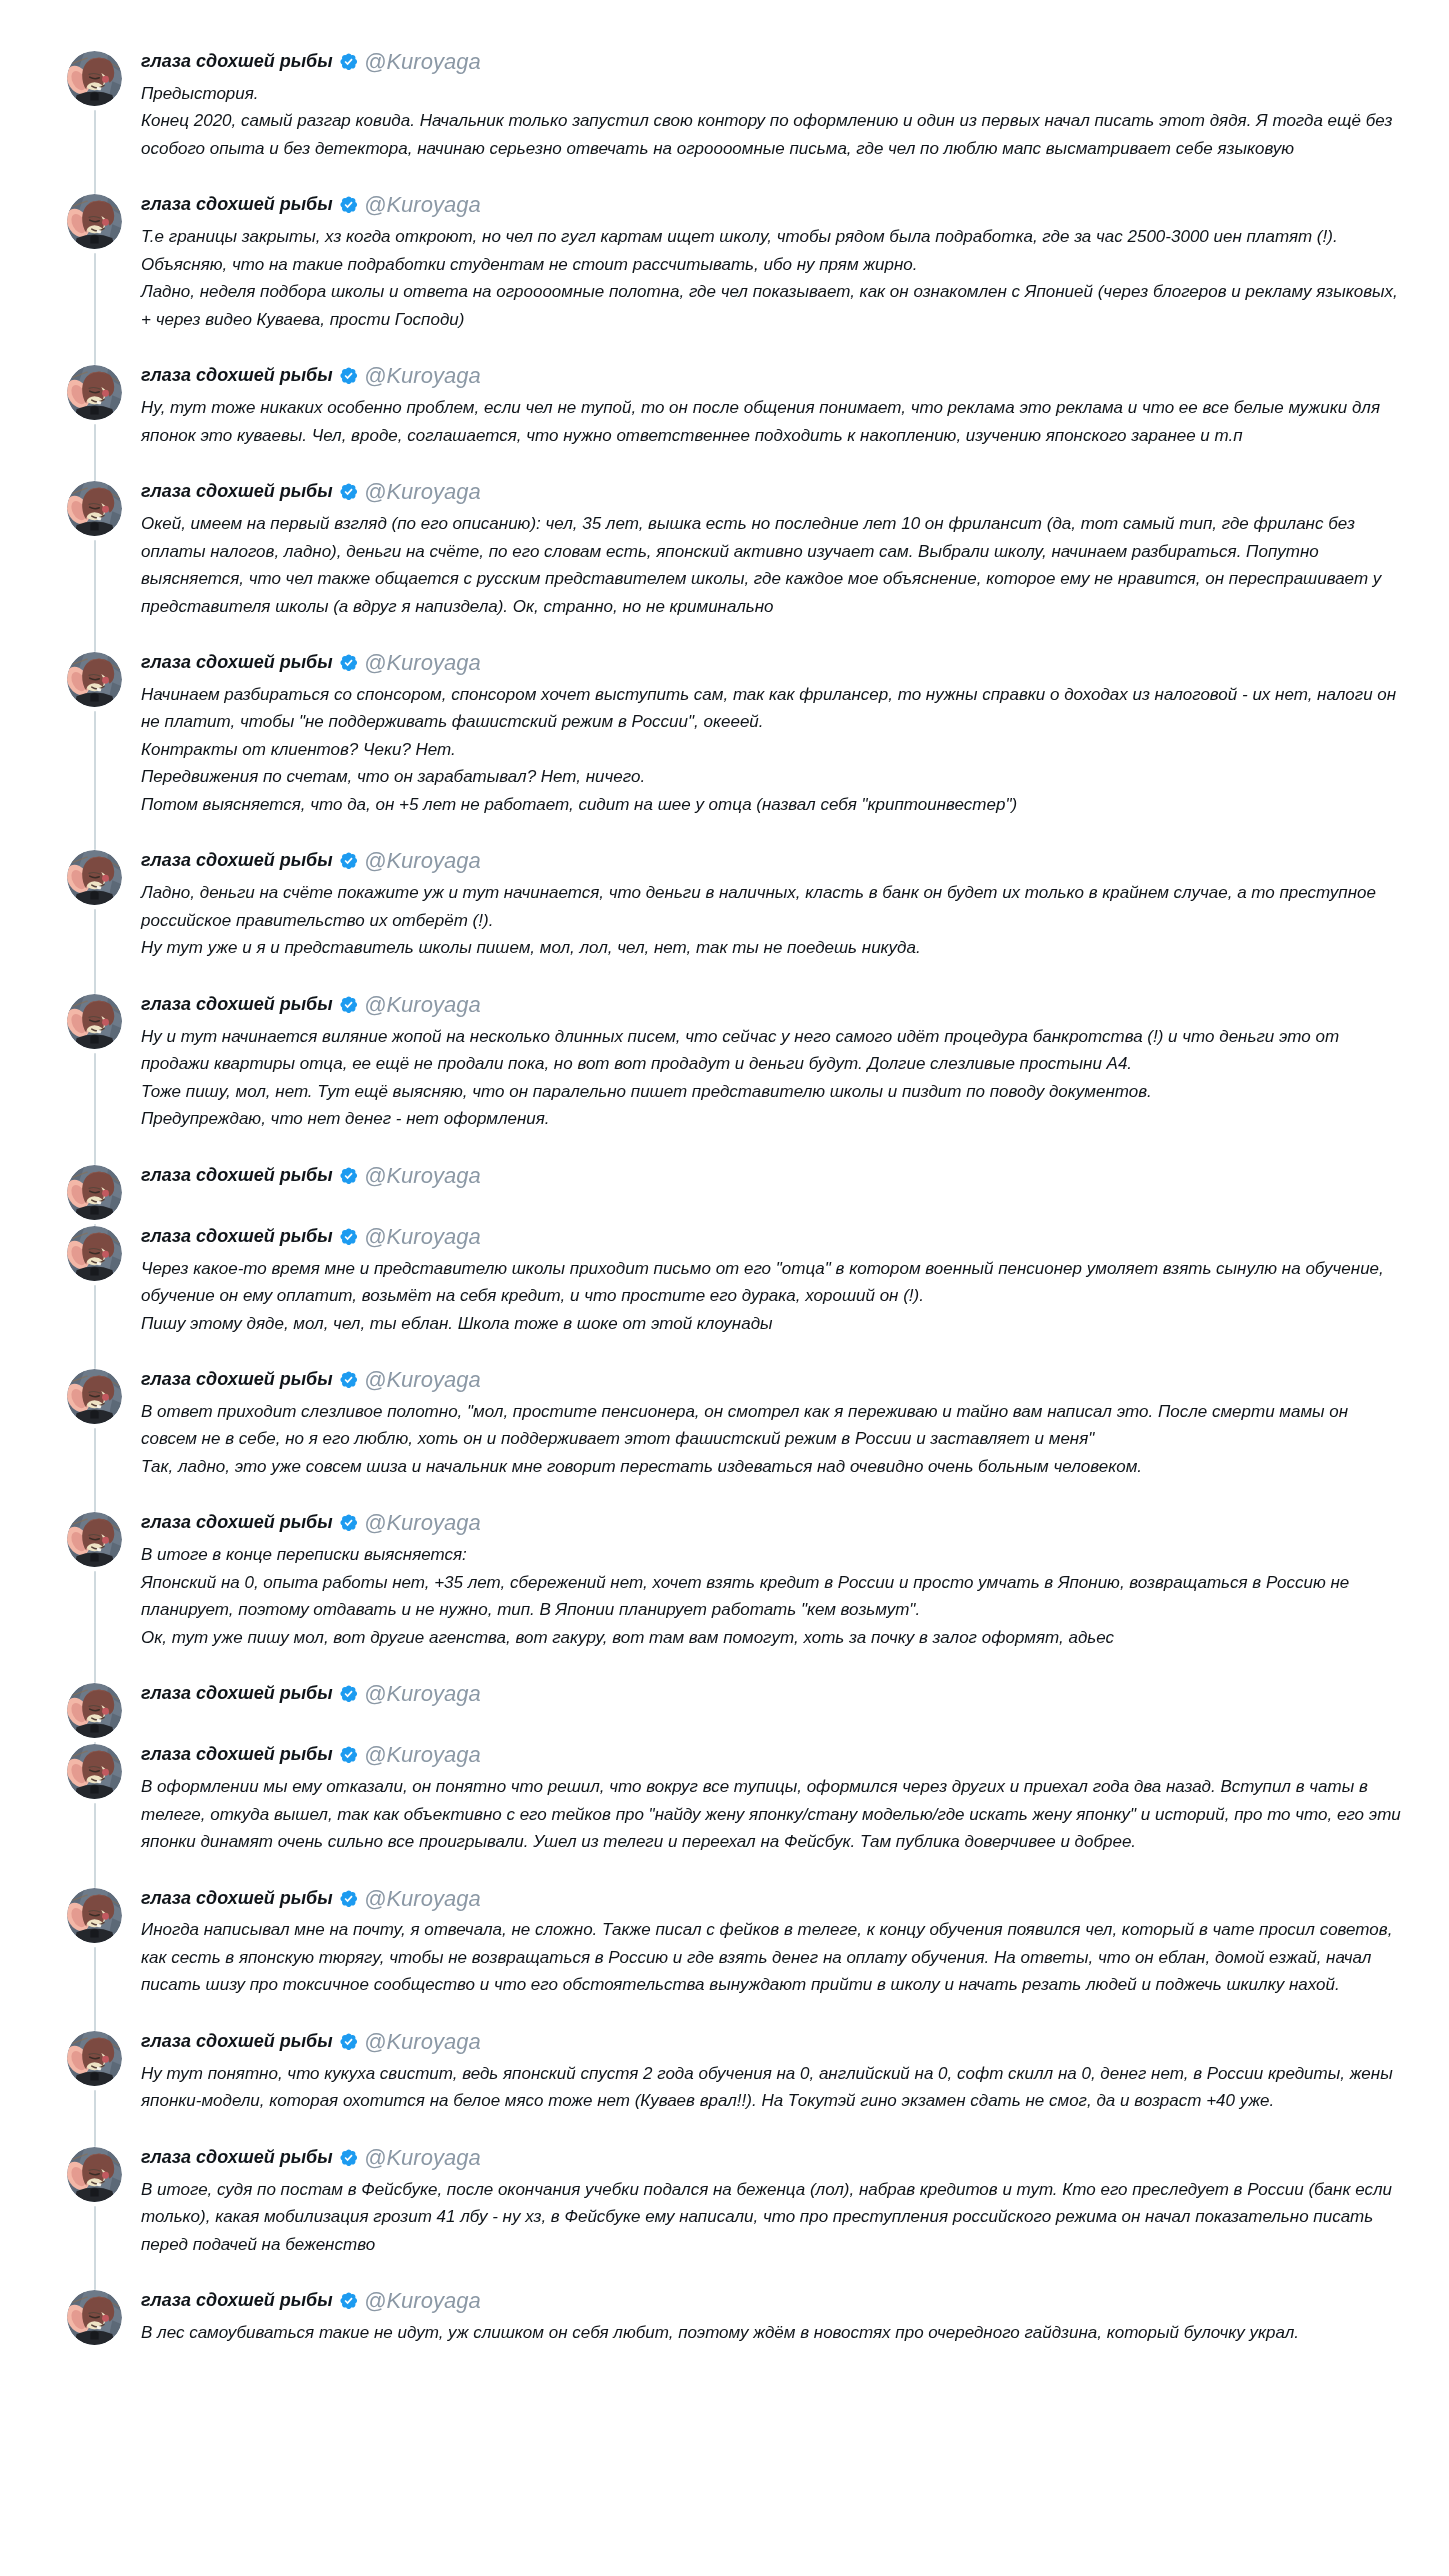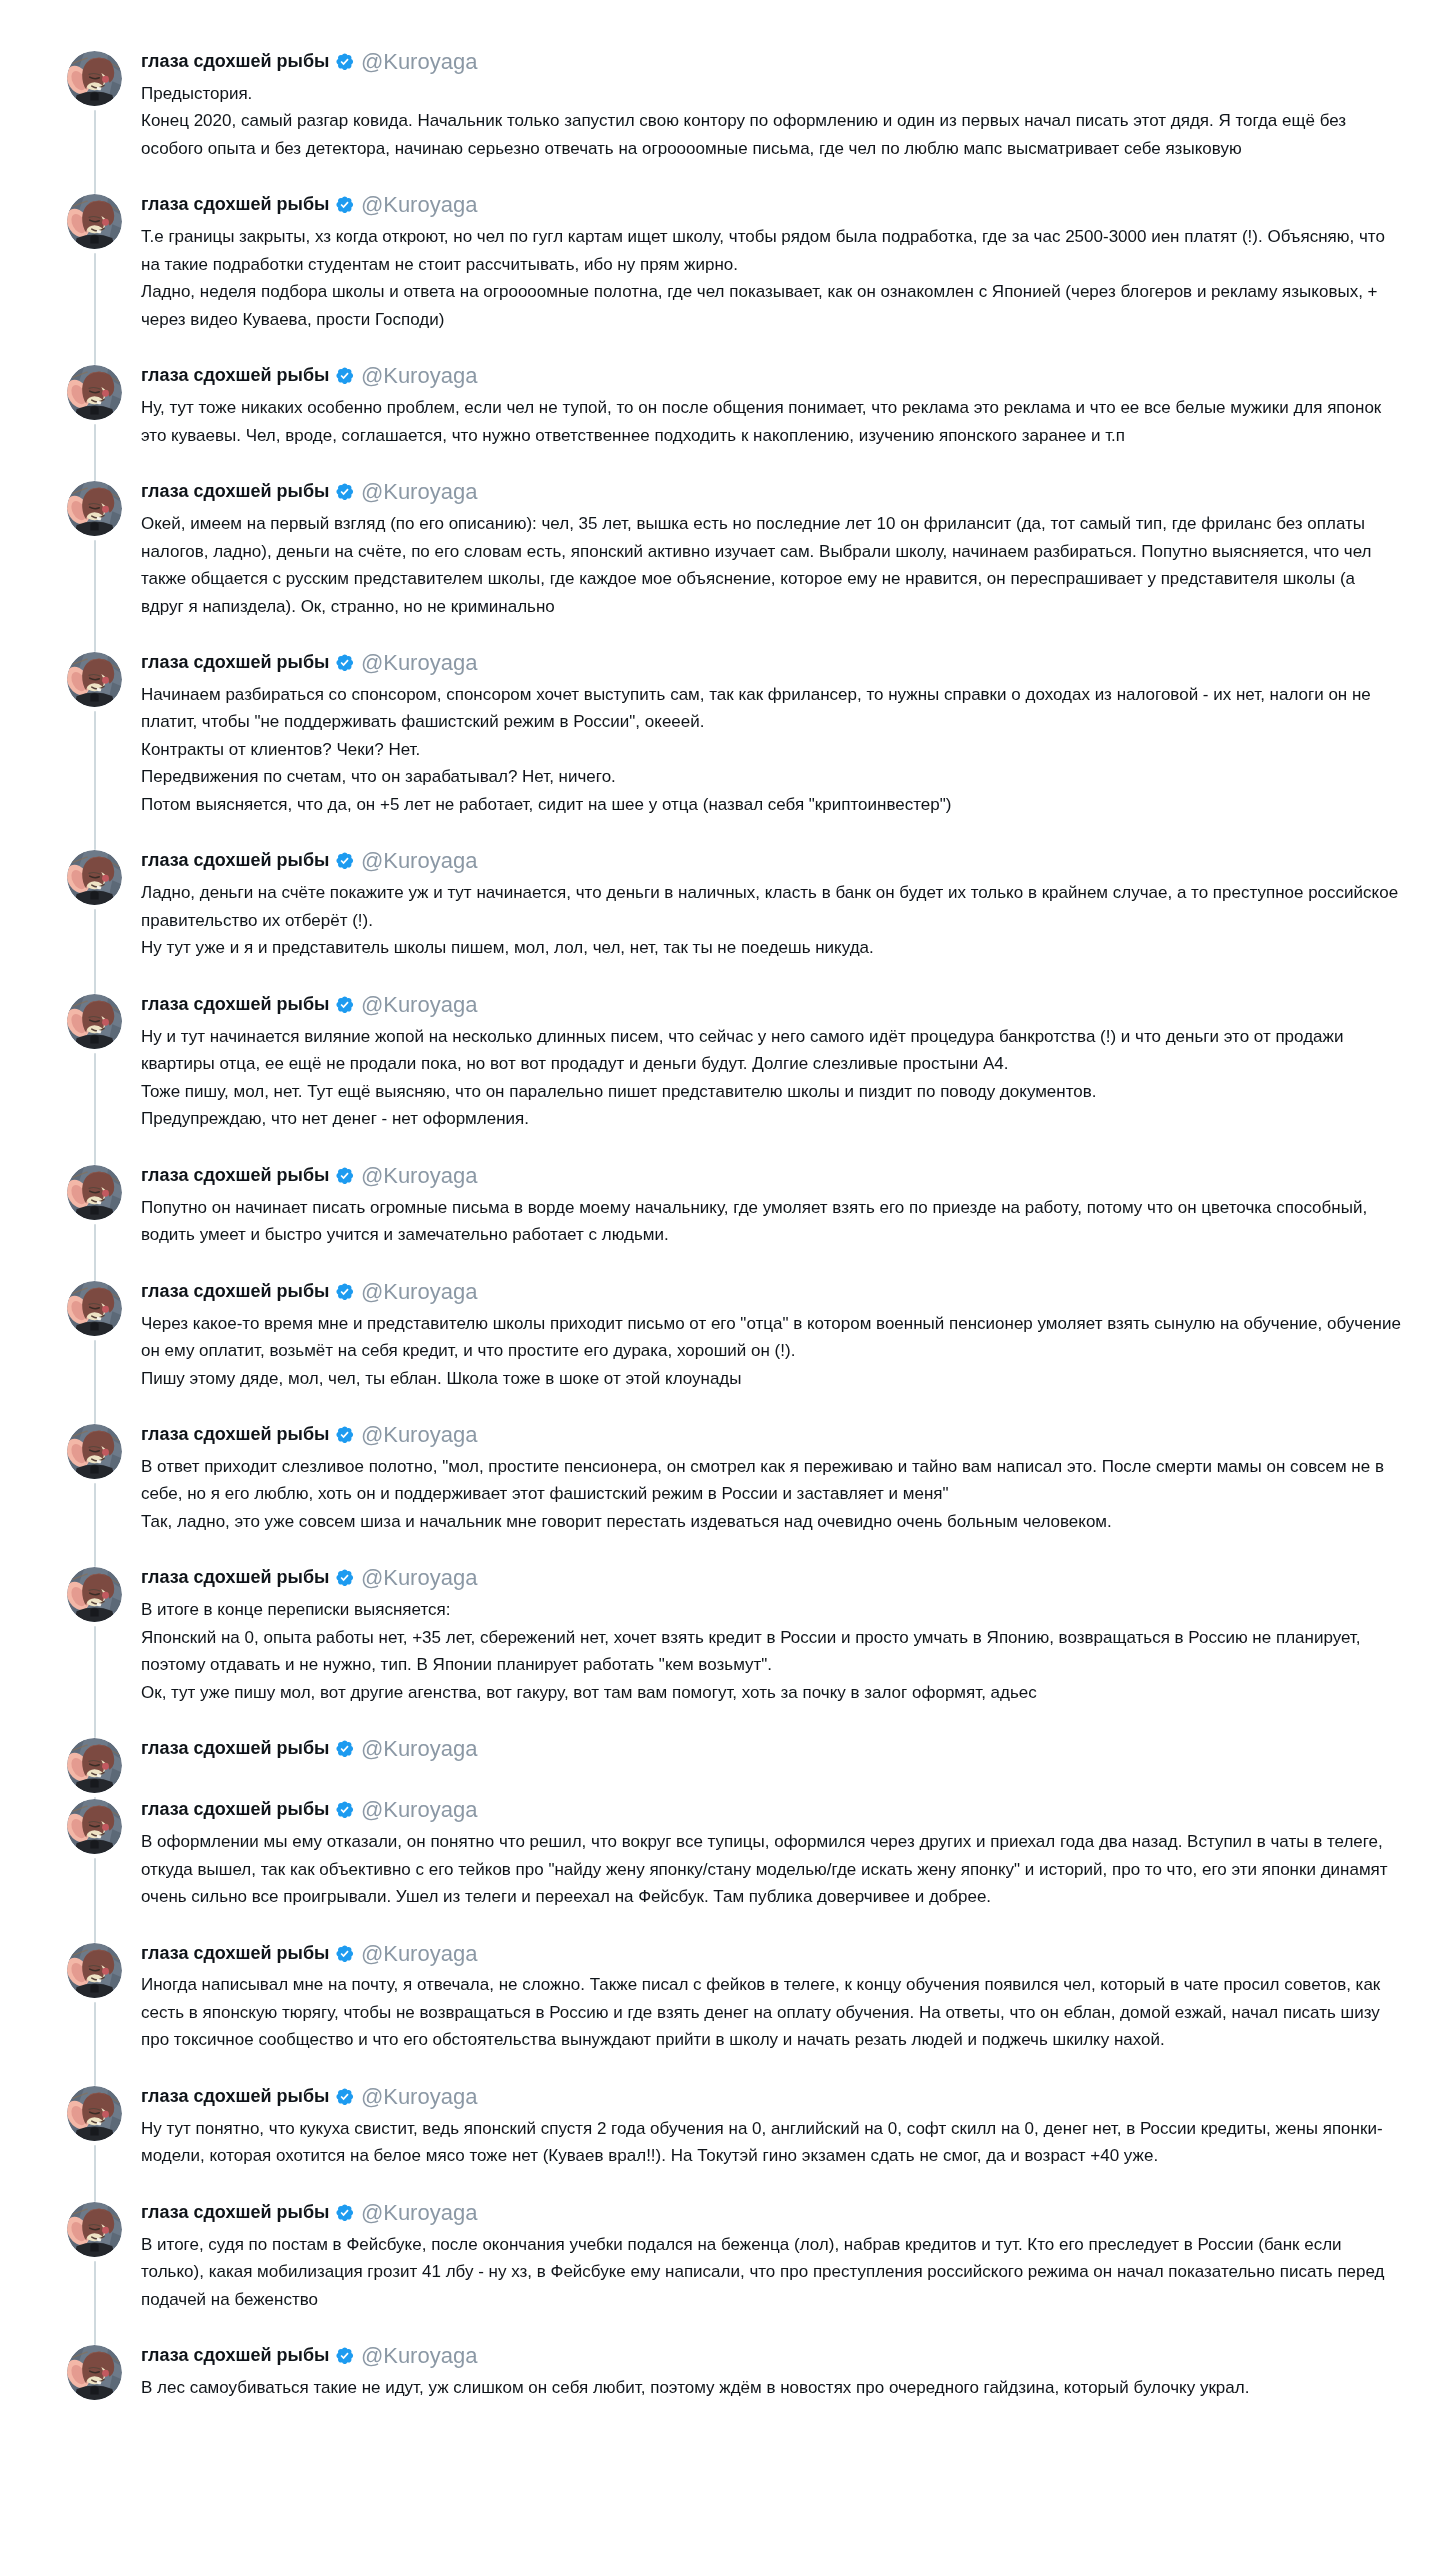--- a/index.html
+++ b/index.html
@@ -15,20 +15,21 @@
     background: var(--page-bg);
     font-family: "Liberation Sans", "DejaVu Sans", sans-serif;
   }
   body {
     width: 1449px;
     min-height: 2576px;
     overflow: hidden;
   }
   .feed {
     padding: 51px 48px 0 67px;
+    font-style: italic;
   }
   .tweet {
     display: flex;
     align-items: stretch;
   }
   .gutter {
     width: 55px;
     margin-right: 19px;
     flex-shrink: 0;
     display: flex;
@@ -474,21 +475,20 @@
     <div class="content">
       <div class="header">
         <span class="name">глаза сдохшей рыбы</span>
         <span class="badge">
           <svg viewBox="0 0 24 24" xmlns="http://www.w3.org/2000/svg">
             <path d="M22.25 12c0-1.43-.88-2.67-2.19-3.34.46-1.39.2-2.9-.81-3.91s-2.52-1.27-3.91-.81c-.66-1.31-1.91-2.19-3.34-2.19s-2.67.88-3.33 2.19c-1.4-.46-2.91-.2-3.92.81s-1.26 2.52-.8 3.91c-1.31.67-2.2 1.91-2.2 3.34s.89 2.67 2.2 3.34c-.46 1.39-.21 2.9.8 3.91s2.52 1.26 3.91.81c.67 1.31 1.91 2.19 3.34 2.19s2.68-.88 3.34-2.19c1.39.45 2.9.2 3.91-.81s1.27-2.52.81-3.91c1.31-.67 2.19-1.91 2.19-3.34zm-11.71 4.2L6.8 12.46l1.41-1.42 2.26 2.26 4.8-5.23 1.47 1.36-6.2 6.77z"></path>
           </svg>
         </span>
         <span class="handle">@Kuroyaga</span>
       </div>
-      <div class="text">Попутно он начинает писать огромные письма в ворде моему начальнику, где умоляет взять его по приезде на работу, потому что он цветочка способный, водить умеет и быстро учится и замечательно работает с людьми.</div>
     </div>
   </article>
 
   <article class="tweet">
     <div class="gutter">
       <div class="avatar">
         <svg viewBox="0 0 80 80" xmlns="http://www.w3.org/2000/svg">
           <defs>
             <clipPath id="avclip">
                 <circle cx="40" cy="40" r="40"></circle>

